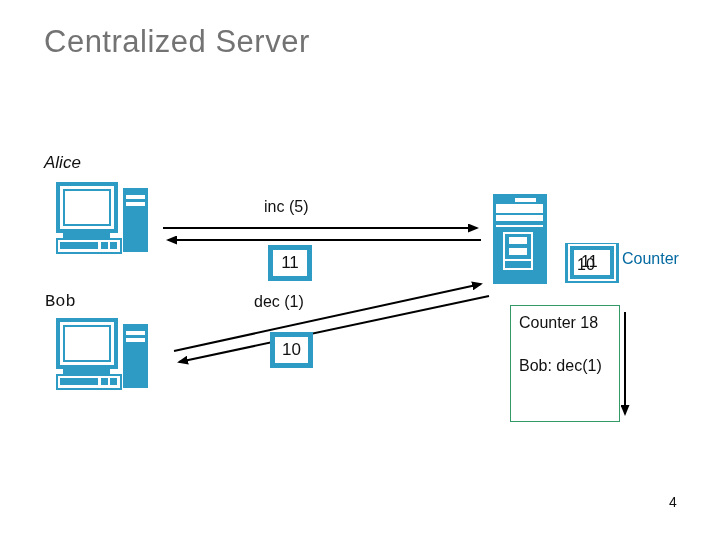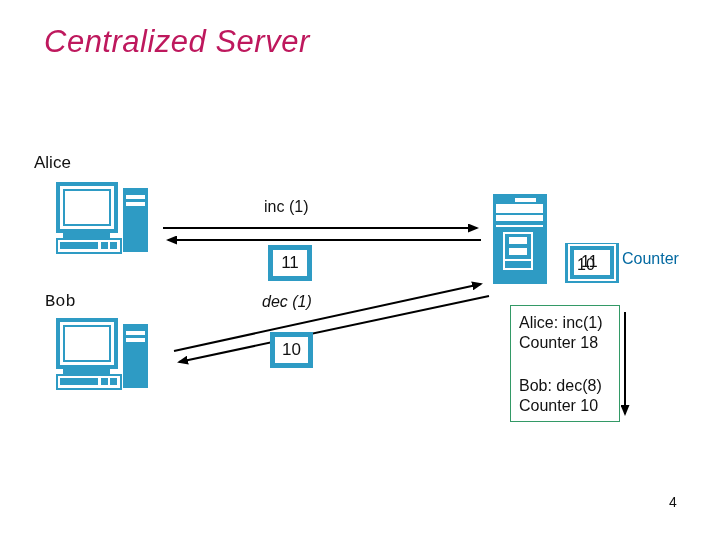--- a/index.html
+++ b/index.html
@@ -3,24 +3,24 @@
 <meta charset="utf-8">
 <style>
   html,body { margin:0; padding:0; background:#888; }
   .slide {
     position:relative; width:720px; height:540px; background:#ffffff;
     font-family:"Liberation Sans", sans-serif; overflow:hidden; margin:0 auto;
   }
   .abs { position:absolute; }
 
   .title {
-    left:44px; top:24px; font-size:31px; color:#be185d; letter-spacing:0.5px;font-style:italic;
+    left:44px; top:24px; font-size:31px; color:#737373; letter-spacing:0.5px;
   }
   .actor-label { font-size:17px; color:#111; }
-  .alice-label { left:34px; top:153px; }
+  .alice-label { left:44px; top:153px;font-style:italic; }
   .bob-label   { left:45px; top:292px;font-family:Liberation Mono, monospace; }
 
   
   .computer { width:95px; height:72px; }
   .computer .monitor {
     position:absolute; left:0; top:0; width:54px; height:43px;
     border:4px solid #2e9bc4; background:#fff;
   }
   .computer .screen {
     position:absolute; left:3px; top:3px; right:3px; bottom:3px;
@@ -45,21 +45,21 @@
   .server .s-bar2  { position:absolute; left:3px;  top:21px; right:4px;  height:6px;  background:#fff; }
   .server .s-line  { position:absolute; left:3px;  top:31px; right:4px;  height:2px;  background:#fff; }
   .server .s-bay   { position:absolute; left:10px; top:38px; width:26px; height:34px; border:2px solid #fff; }
   .server .s-bay-bar1 { position:absolute; left:4px; top:3px;  width:18px; height:7px; background:#fff; }
   .server .s-bay-bar2 { position:absolute; left:4px; top:14px; width:18px; height:7px; background:#fff; }
   .server .s-bay-div  { position:absolute; left:0;  top:25px; right:0;    height:2px; background:#fff; }
 
   
   .msg-label { font-size:16px; color:#111; }
   .inc-label { left:264px; top:198px; }
-  .dec-label { left:262px; top:293px;font-style:italic; }
+  .dec-label { left:254px; top:293px; }
   .result-box {
     border:5px solid #2e9bc4; background:#fff; color:#111;
     font-size:17px; display:flex; align-items:center; justify-content:center;
   }
   .box-11 { left:268px; top:245px; width:34px; height:26px; }
   .box-10 { left:270px; top:332px; width:33px; height:26px; }
 
   
   .counter-stack { left:565px; top:243px; width:54px; height:40px; background:#2e9bc4; }
   .counter-inner {
@@ -155,37 +155,35 @@
       <line x1="174" y1="351" x2="481" y2="284" stroke="#000" stroke-width="2" marker-end="url(#ah)"></line>
     </g>
     <g>
       <line x1="489" y1="296" x2="179" y2="362" stroke="#000" stroke-width="2" marker-end="url(#ah)"></line>
     </g>
     <g>
       <line x1="625" y1="312" x2="625" y2="414" stroke="#000" stroke-width="2" marker-end="url(#ah)"></line>
     </g>
   </svg>
 
-  <div class="abs msg-label inc-label">inc (1)</div>
+  <div class="abs msg-label inc-label">inc (5)</div>
   <div class="abs result-box box-11">11</div>
 
   <div class="abs msg-label dec-label">dec (1)</div>
   <div class="abs result-box box-10">10</div>
 
   <div class="abs counter-stack">
     <div class="counter-inner">
       <span class="counter-old">10</span>
       <span class="counter-new">11</span>
     </div>
   </div>
   <div class="abs counter-label">Counter</div>
 
   <div class="abs log-box">
-    <div>Alice: inc(1)</div>
     <div>Counter 18</div>
     <div class="log-gap"></div>
-    <div>Bob: dec(8)</div>
-    <div>Counter 10</div>
+    <div>Bob: dec(1)</div>
   </div>
 
   <div class="abs page-number">4</div>
 
 </div>
 
 </body></html>

